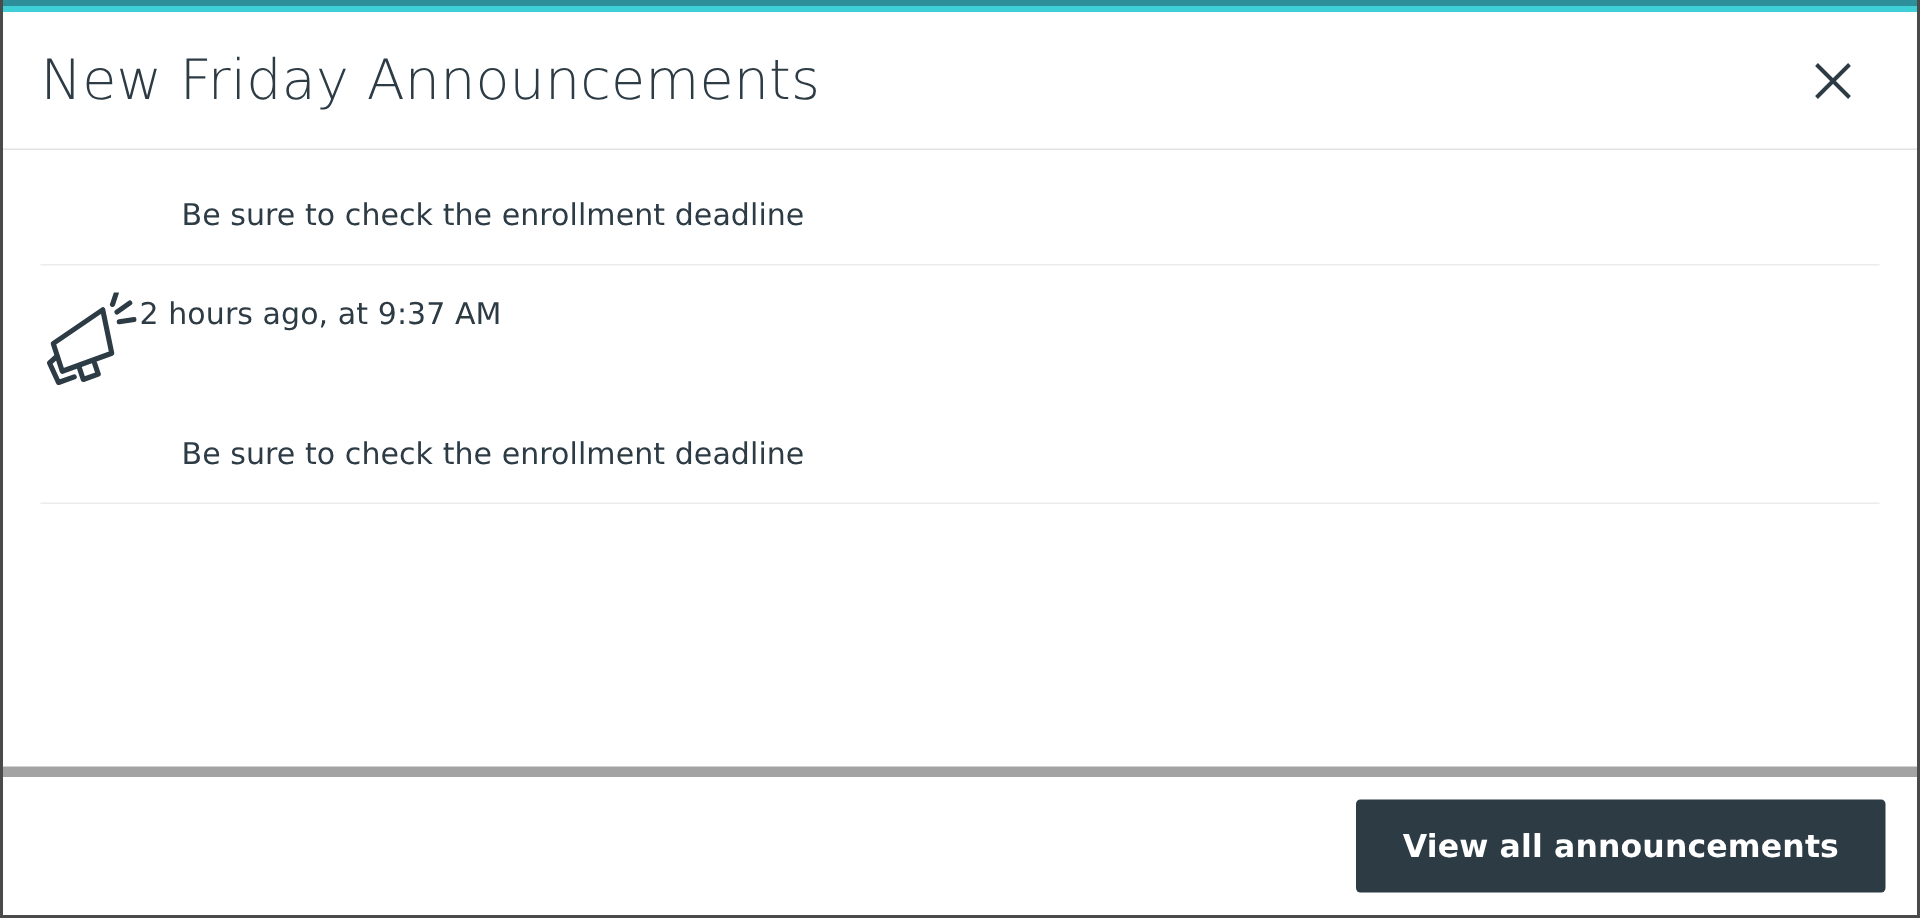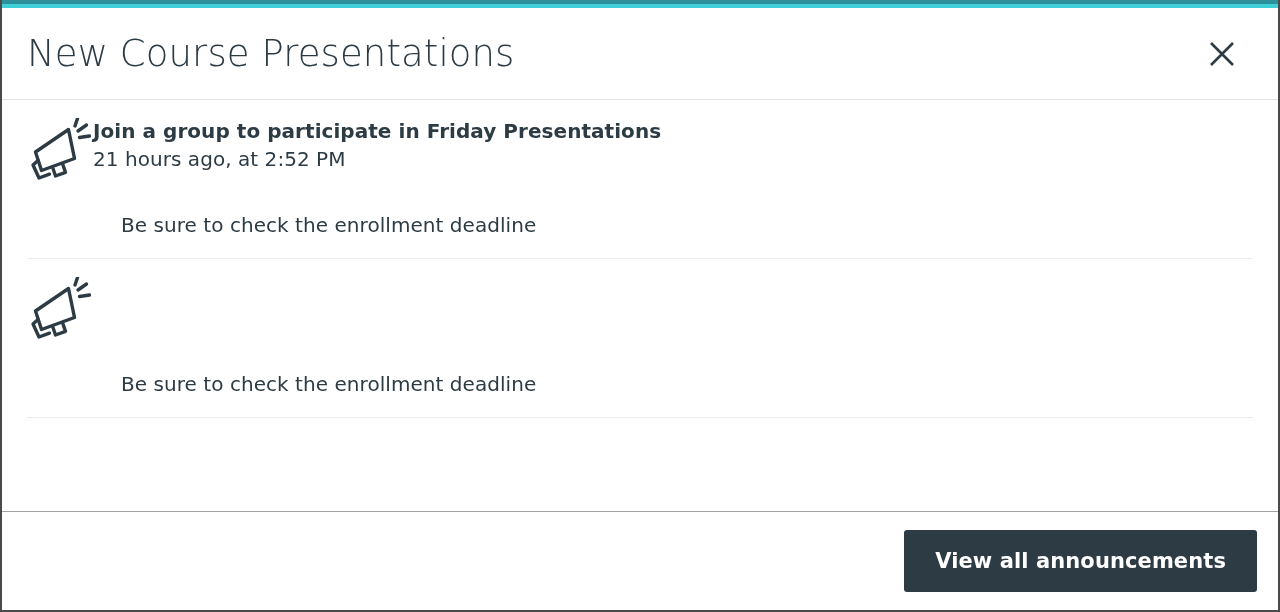--- a/index.html
+++ b/index.html
@@ -130,21 +130,21 @@
   .ann-divider {
     height: 1px;
     background: #ececec;
     margin: 0 25px;
   }
 
   
   .tray-footer {
     flex: none;
     height: 99px;
-    border-top: 1px solid #a3a3a3;
+    border-top: 7px solid #a3a3a3;
     display: flex;
     align-items: center;
     justify-content: flex-end;
     padding-right: 21px;
     box-sizing: border-box;
   }
   .btn-primary {
     background: #2d3b45;
     color: #ffffff;
     border: none;
@@ -161,75 +161,58 @@
 </style>
 </head>
 <body>
 
 <div class="tray">
 
   <div class="accent-dark"></div>
   <div class="accent-light"></div>
 
   <div class="tray-header">
-    <div class="tray-title">New Course Presentations</div>
+    <div class="tray-title">New Friday Announcements</div>
     <button class="close-btn" aria-label="Close">
       <span>
         <svg width="32" height="32" viewBox="0 0 32 32" aria-hidden="true">
           <path d="M5 5 L27 27 M27 5 L5 27" stroke="#2d3b45" stroke-width="2.6" stroke-linecap="butt" fill="none"></path>
         </svg>
       </span>
     </button>
   </div>
 
   <div class="tray-body">
+
+    <div class="announcement">
+      <div class="ann-message">Be sure to check the enrollment deadline</div>
+    </div>
+    <div class="ann-divider"></div>
 
     <div class="announcement">
       <div class="ann-row">
         <div class="ann-icon">
           <svg width="64" height="64" viewBox="0 0 64 64" aria-hidden="true">
             <g fill="none" stroke="#2d3b45" stroke-width="3.4" stroke-linejoin="round" stroke-linecap="round">
               <path d="M41.5 11.5 L47.5 40.5 L14.5 52.5 L8.5 34.0 Z"></path>
               <path d="M11.0 42.5 L6.0 47.0 L12.0 60.0 L22.5 56.2"></path>
               <path d="M26.0 50.5 L28.5 58.0 L38.5 54.4 L36.0 47.0"></path>
               <path d="M48.0 8.0 L50.5 0.5"></path>
               <path d="M51.0 13.0 L59.5 7.0"></path>
               <path d="M52.5 19.5 L62.5 18.0"></path>
             </g>
           </svg>
         </div>
         <div class="ann-text">
-          <div class="ann-title">Join a group to participate in Friday Presentations</div>
-          <div class="ann-time">21 hours ago, at 2:52 PM</div>
+          <div class="ann-time">2 hours ago, at 9:37 AM</div>
         </div>
       </div>
       <div class="ann-message">Be sure to check the enrollment deadline</div>
     </div>
     <div class="ann-divider"></div>
 
-    <div class="announcement">
-      <div class="ann-row">
-        <div class="ann-icon">
-          <svg width="64" height="64" viewBox="0 0 64 64" aria-hidden="true">
-            <g fill="none" stroke="#2d3b45" stroke-width="3.4" stroke-linejoin="round" stroke-linecap="round">
-              <path d="M41.5 11.5 L47.5 40.5 L14.5 52.5 L8.5 34.0 Z"></path>
-              <path d="M11.0 42.5 L6.0 47.0 L12.0 60.0 L22.5 56.2"></path>
-              <path d="M26.0 50.5 L28.5 58.0 L38.5 54.4 L36.0 47.0"></path>
-              <path d="M48.0 8.0 L50.5 0.5"></path>
-              <path d="M51.0 13.0 L59.5 7.0"></path>
-              <path d="M52.5 19.5 L62.5 18.0"></path>
-            </g>
-          </svg>
-        </div>
-        <div class="ann-text">
-        </div>
-      </div>
-      <div class="ann-message">Be sure to check the enrollment deadline</div>
-    </div>
-    <div class="ann-divider"></div>
-
   </div>
 
   <div class="tray-footer">
     <button class="btn-primary">View all announcements</button>
   </div>
 
 </div>
 
 </body></html>

